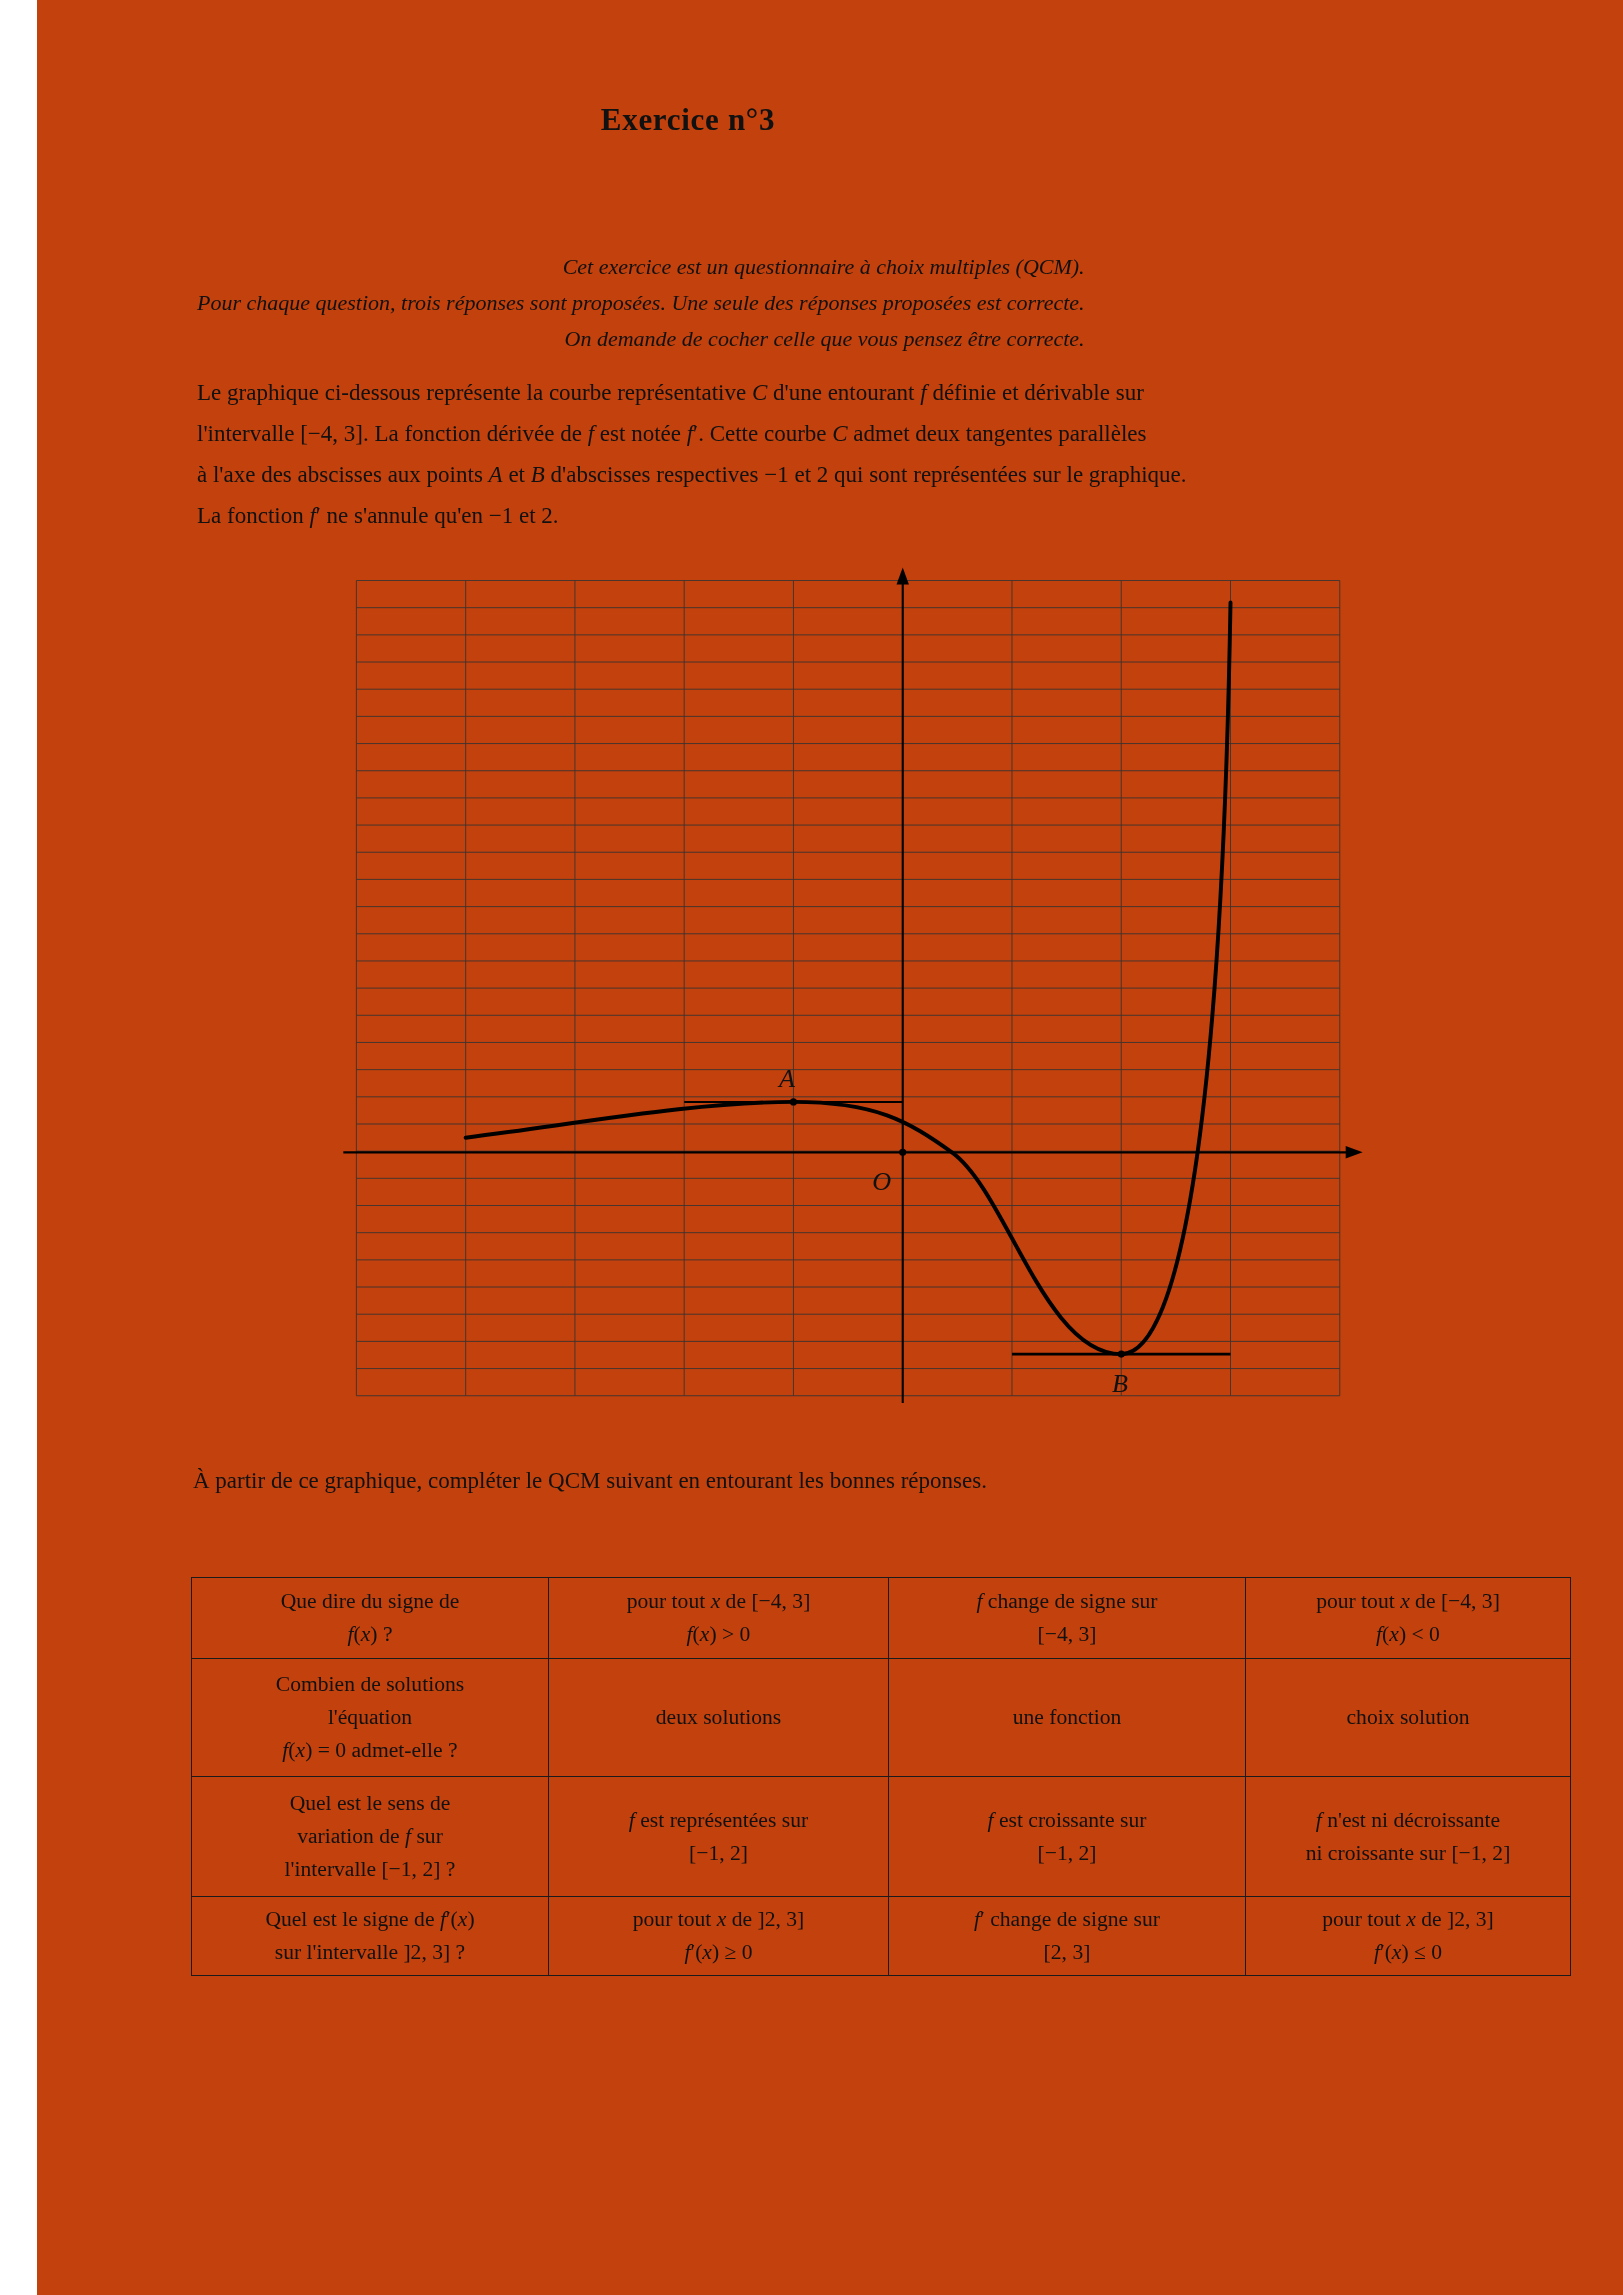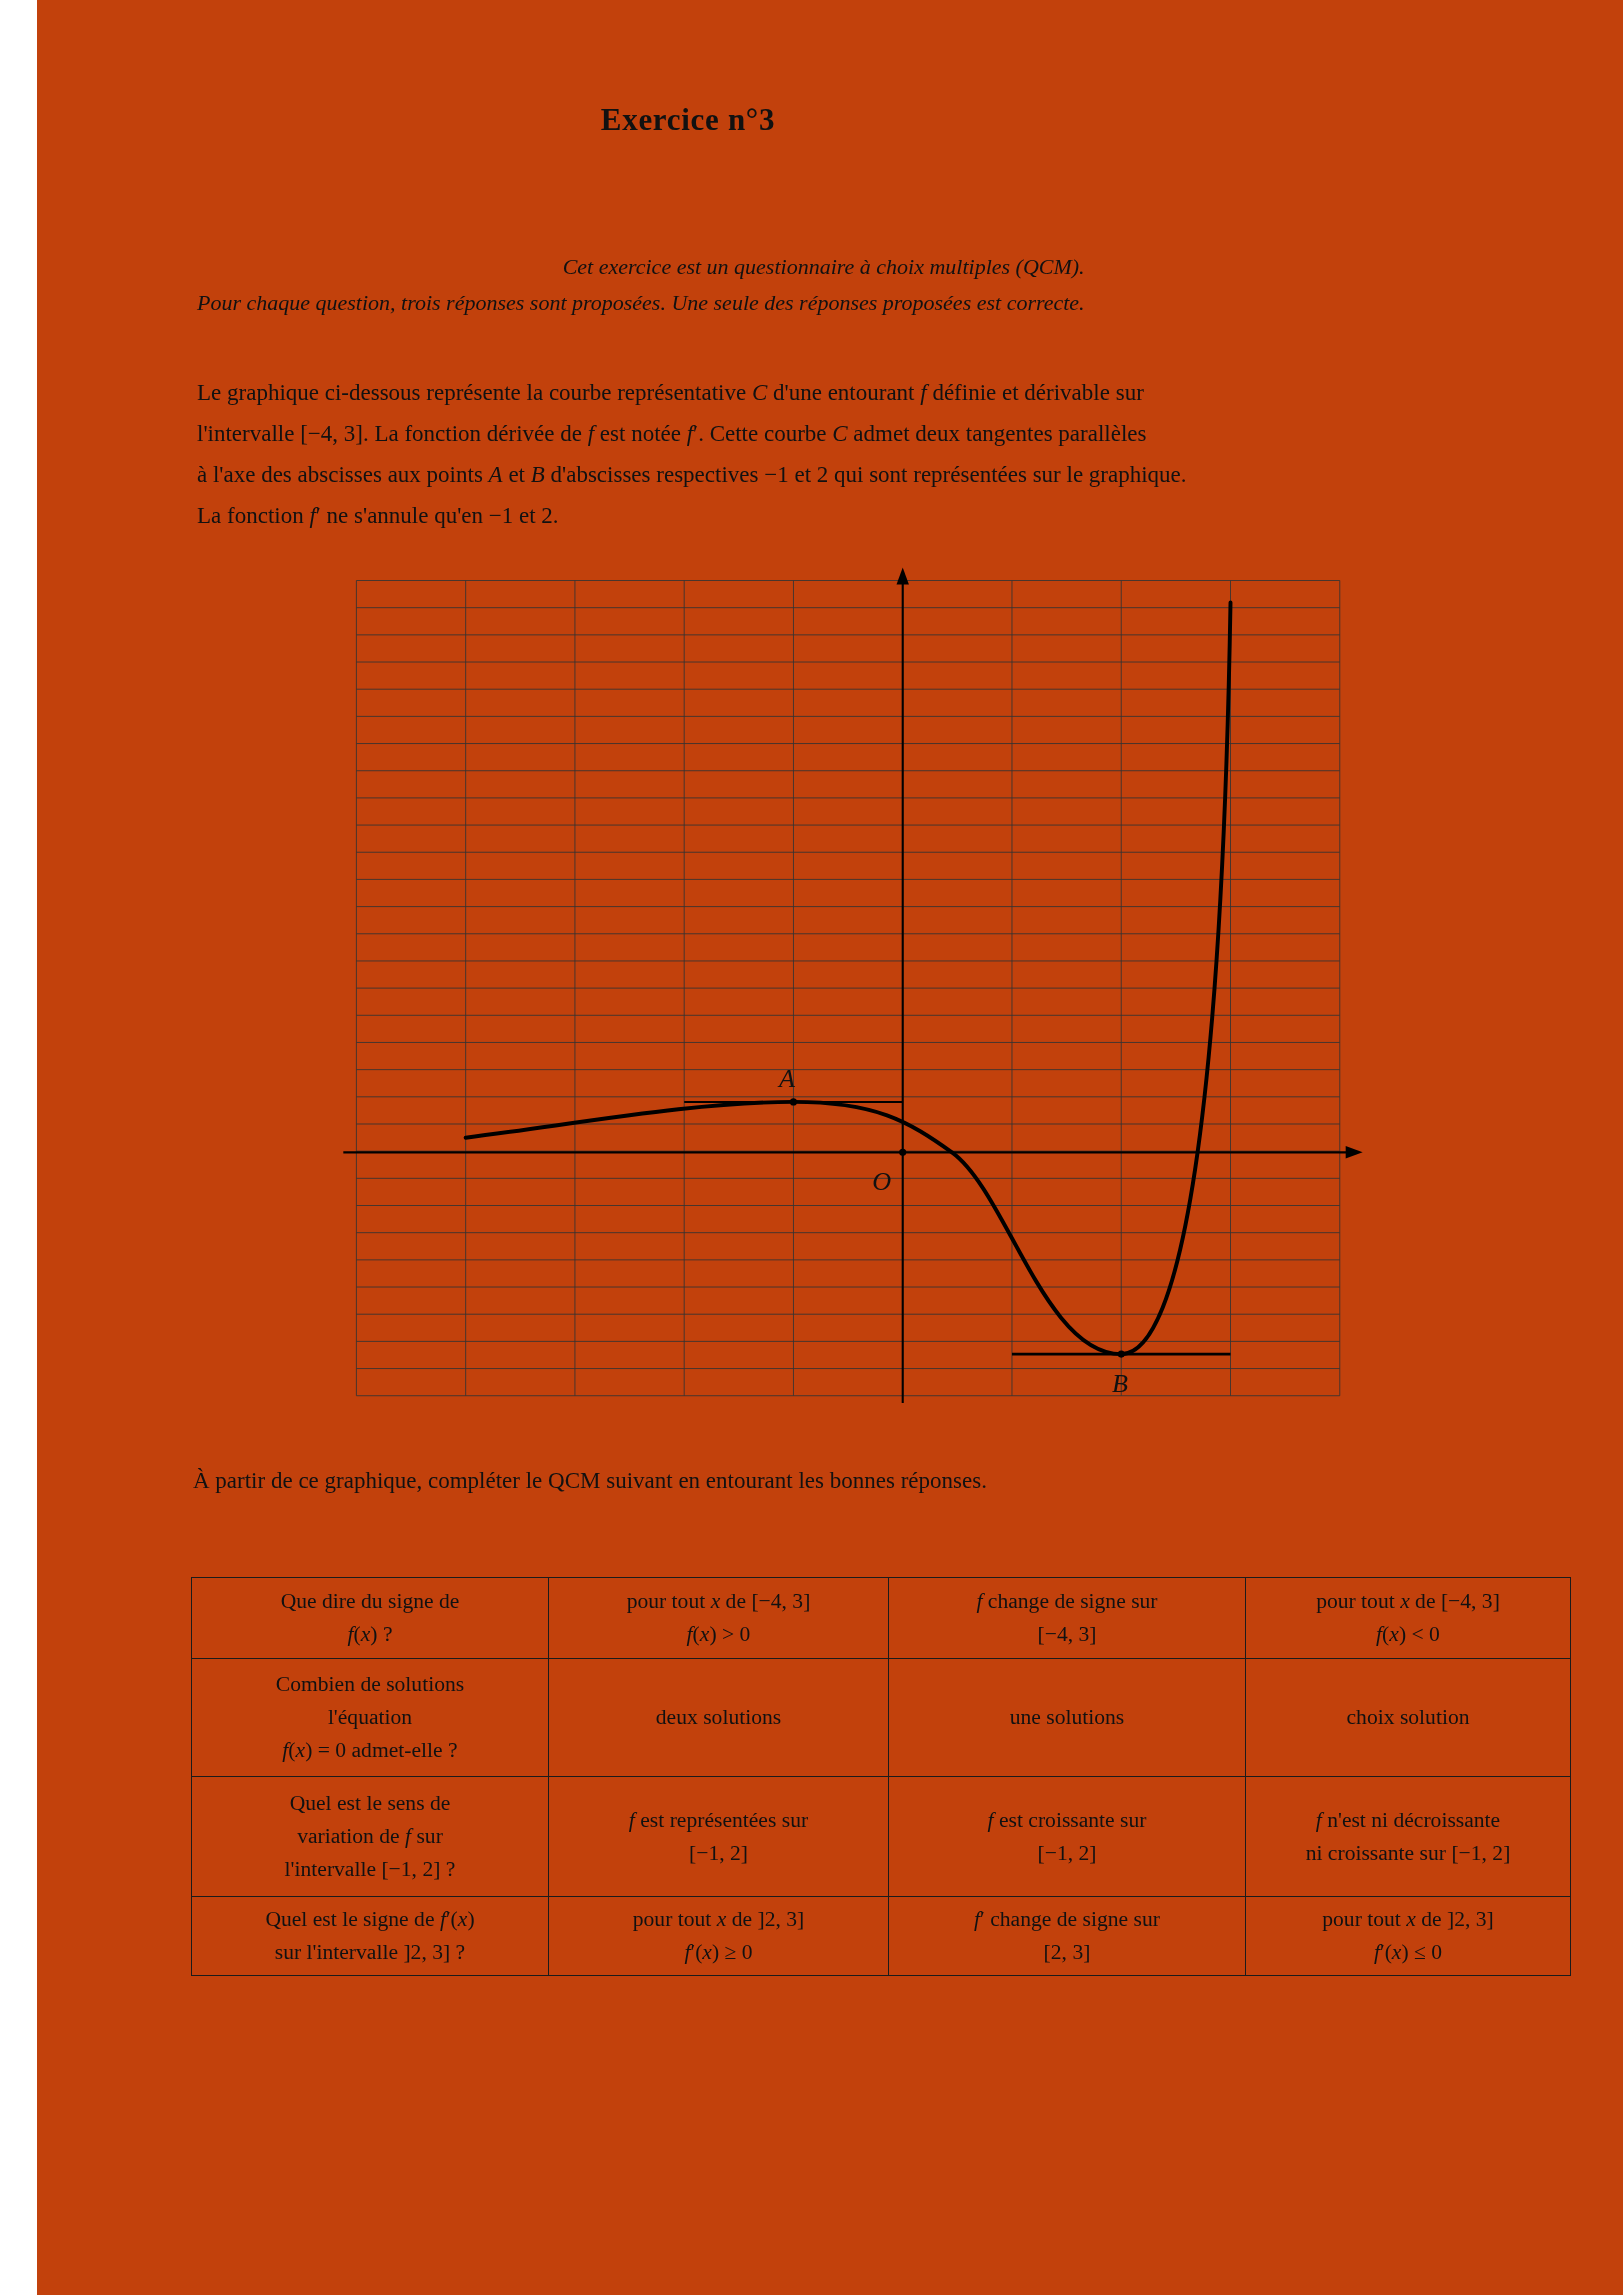--- a/index.html
+++ b/index.html
@@ -43,20 +43,21 @@
 </head>
 <body>
 
 <div class="page">
 
   <div class="title">Exercice n°3</div>
 
   <div class="intro">
     <div>Cet exercice est un questionnaire à choix multiples (QCM).</div>
     <div>Pour chaque question, trois réponses sont proposées. Une seule des réponses proposées est correcte.</div>
+    <div>On demande de cocher celle que vous pensez être correcte.</div>
   </div>
 
   <div class="para">
     <div><span>Le graphique ci-dessous représente la courbe représentative </span><i>C</i><span> d'une entourant </span><i>f</i><span> définie et dérivable sur</span></div>
     <div><span>l'intervalle [−4, 3]. La fonction dérivée de </span><i>f</i><span> est notée </span><i>f</i><span>′. Cette courbe </span><i>C</i><span> admet deux tangentes parallèles</span></div>
     <div><span>à l'axe des abscisses aux points </span><i>A</i><span> et </span><i>B</i><span> d'abscisses respectives −1 et 2 qui sont représentées sur le graphique.</span></div>
     <div><span>La fonction </span><i>f</i><span>′ ne s'annule qu'en −1 et 2.</span></div>
   </div>
 
   <svg id="graph" class="graph" width="1073" height="871" viewBox="440 840 1640 1330">
@@ -147,21 +148,21 @@
       <tr class="r2">
         <td>
             <div class="cell-line"><span>Combien de solutions</span></div>
             <div class="cell-line"><span>l'équation</span></div>
             <div class="cell-line"><i>f</i><span>(</span><i>x</i><span>) = 0 admet-elle ?</span></div>
           </td>
         <td>
             <div class="cell-line"><span>deux solutions</span></div>
           </td>
         <td>
-            <div class="cell-line"><span>une solutions</span></div>
+            <div class="cell-line"><span>une fonction</span></div>
           </td>
         <td>
             <div class="cell-line"><span>choix solution</span></div>
           </td>
       </tr>
       <tr class="r3">
         <td>
             <div class="cell-line"><span>Quel est le sens de</span></div>
             <div class="cell-line"><span>variation de </span><i>f</i><span> sur</span></div>
             <div class="cell-line"><span>l'intervalle [−1, 2] ?</span></div>

